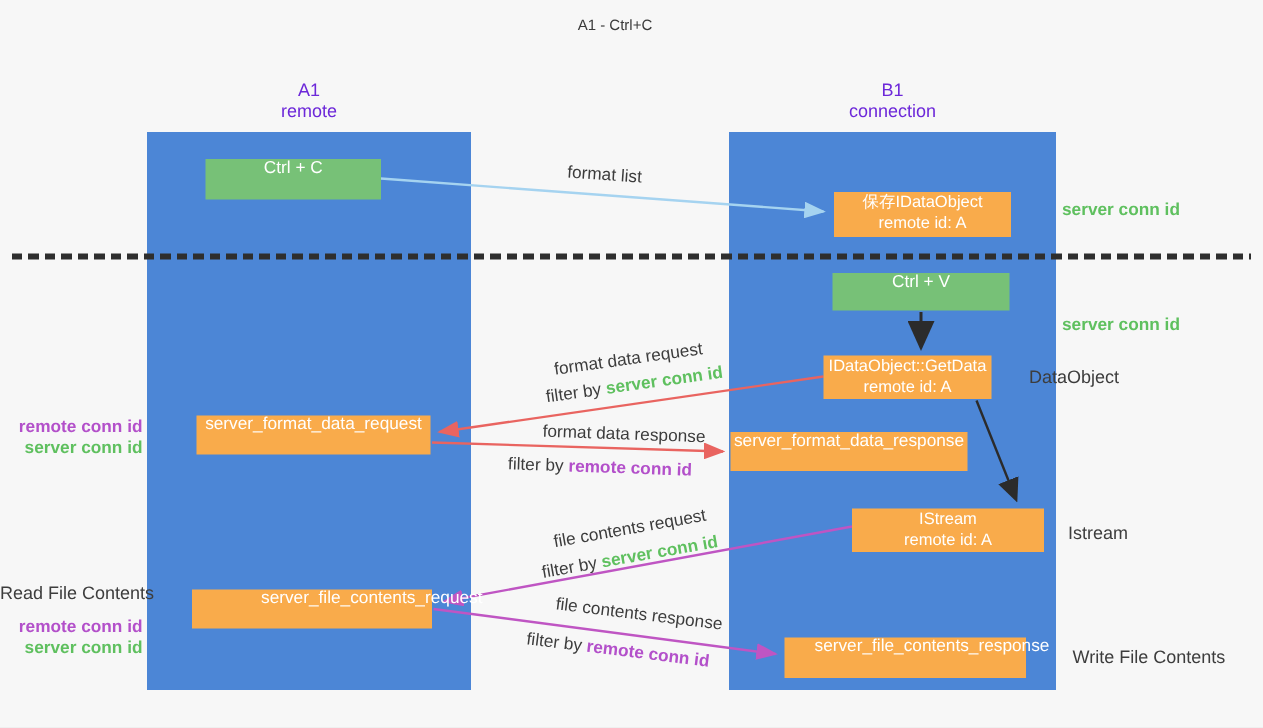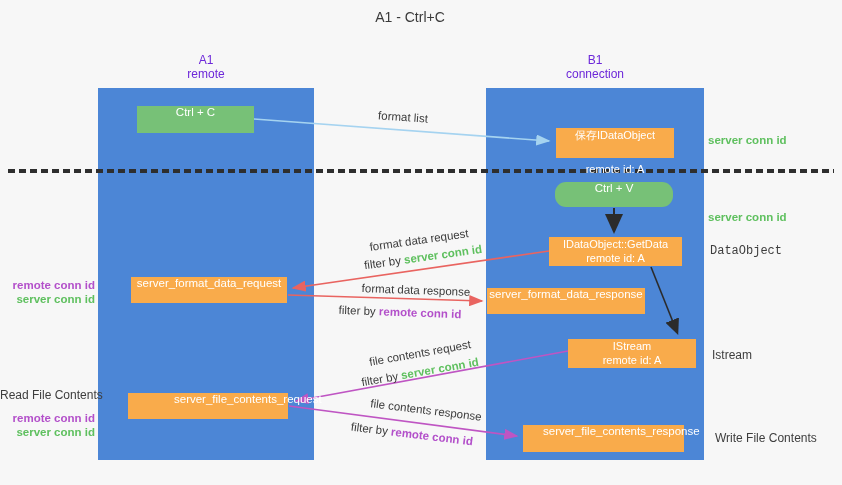--- a/index.html
+++ b/index.html
@@ -5,21 +5,21 @@
   * { margin:0; padding:0; box-sizing:border-box; }
   html,body { background:#e9e9e9; }
   .stage {
     position:relative; width:842px; height:485px;
     background:#f7f7f7; overflow:hidden;
     font-family:"Liberation Sans", sans-serif;
     color:#3d3d3d;
   }
   .title {
     position:absolute; left:300px; top:8px; width:220px;
-    text-align:center; font-size:14px; line-height:19px; color:#3a3a3a;
+    text-align:center; font-size:10px; line-height:19px; color:#3a3a3a;
   }
   .lane-header { position:absolute; top:53px; text-align:center; font-size:12px; line-height:14px; color:#6d28d9; }
   .lane-header.a { left:98px; width:216px; }
   .lane-header.b { left:486px; width:218px; }
   .lane { position:absolute; top:88px; height:372px; background:#4c86d6; z-index:1; }
   .lane.a { left:98px; width:216px; }
   .lane.b { left:486px; width:218px; }
   .divider {
     position:absolute; left:8px; top:169px; width:826px; height:4px; z-index:5;
     background:repeating-linear-gradient(90deg,#2e2e2e 0 7px,transparent 7px 11px);
@@ -27,23 +27,23 @@
   svg.arrows { position:absolute; left:0; top:0; z-index:4; pointer-events:none; }
   .node {
     position:absolute; z-index:6; color:#fff; text-align:center;
     display:flex; flex-direction:column; 
   }
   .node.green { background:#77c177; font-size:12px; }
   .node.orange { background:#f9ab4b; }
   .node .l1, .node .l2 { line-height:14px; font-size:11px; }
   .node.single { font-size:11.5px; }
   .n-ctrl-c   { left:137px; top:106px; width:117px; height:27px; }
-  .n-save-obj { left:556px; top:128px; width:118px; height:30px;gap:20px; }
-  .n-ctrl-v   { left:555px; top:182px; width:118px; height:25px;border-radius:11px; }
-  .n-getdata  { left:549px; top:237px; width:133px; height:29px; }
+  .n-save-obj { left:556px; top:128px; width:118px; height:30px; }
+  .n-ctrl-v   { left:555px; top:182px; width:118px; height:25px; }
+  .n-getdata  { left:549px; top:237px; width:112px; height:29px; }
   .n-istream  { left:568px; top:339px; width:128px; height:29px; }
   .n-fmt-req  { left:131px; top:277px; width:156px; height:26px; }
   .n-fmt-resp { left:487px; top:288px; width:158px; height:26px; }
   .n-file-req { left:128px; top:393px; width:160px; height:26px;padding-left:46px; }
   .n-file-resp{ left:523px; top:425px; width:161px; height:27px;padding-left:20px; }
   .edge-label {
     position:absolute; z-index:7; width:150px; text-align:center;
     font-size:11.5px; line-height:14px; color:#3c3c3c; white-space:nowrap;
   }
   .green-key { color:#5fc05f; font-weight:bold; }
@@ -154,21 +154,21 @@
   </div>
 
   <div class="edge-label" style="left:351px; top:403px; transform:rotate(7deg);">file contents response</div>
   <div class="edge-label" style="left:337px; top:427px; transform:rotate(7deg);">
     <span>filter by</span>
     <span class="purple-key">remote conn id</span>
   </div>
 
   <div class="side-label side-right-grn" style="left:708px; top:133px;">server conn id</div>
   <div class="side-label side-right-grn" style="left:708px; top:210px;">server conn id</div>
-  <div class="side-label plain" style="left:710px; top:244px;font-family:Liberation Mono, monospace;">DataObject</div>
+  <div class="side-label plain" style="left:686px; top:244px;">DataObject</div>
   <div class="side-label plain" style="left:712px; top:348px;">Istream</div>
   <div class="side-label plain" style="left:715px; top:431px;">Write File Contents</div>
 
   <div class="left-group" style="top:278px;">
     <div class="rc">remote conn id</div>
     <div class="sc">server conn id</div>
   </div>
   <div class="side-label plain" style="left:0; top:388px; width:95px; ">Read File Contents</div>
   <div class="left-group" style="top:411px;">
     <div class="rc">remote conn id</div>

